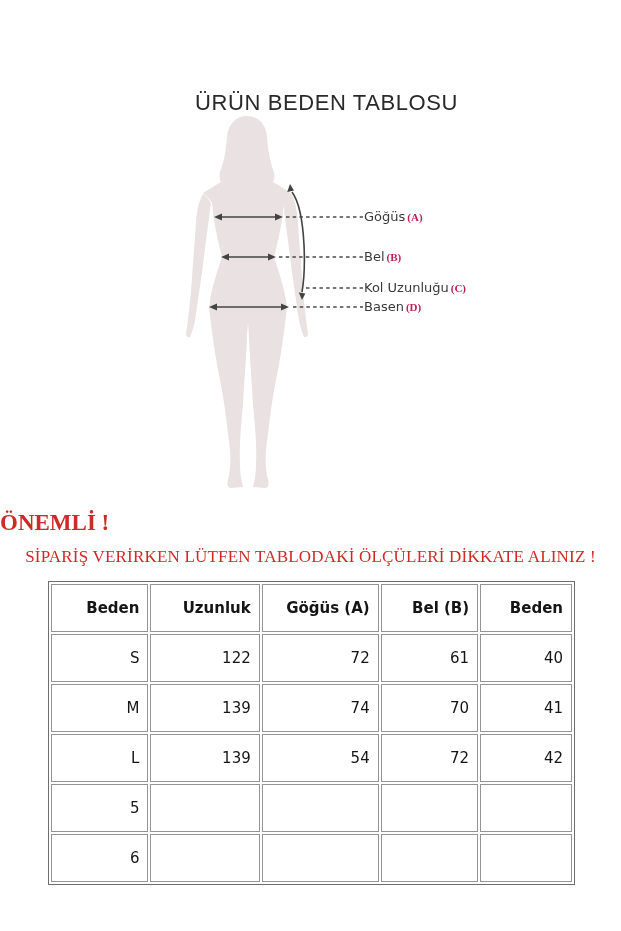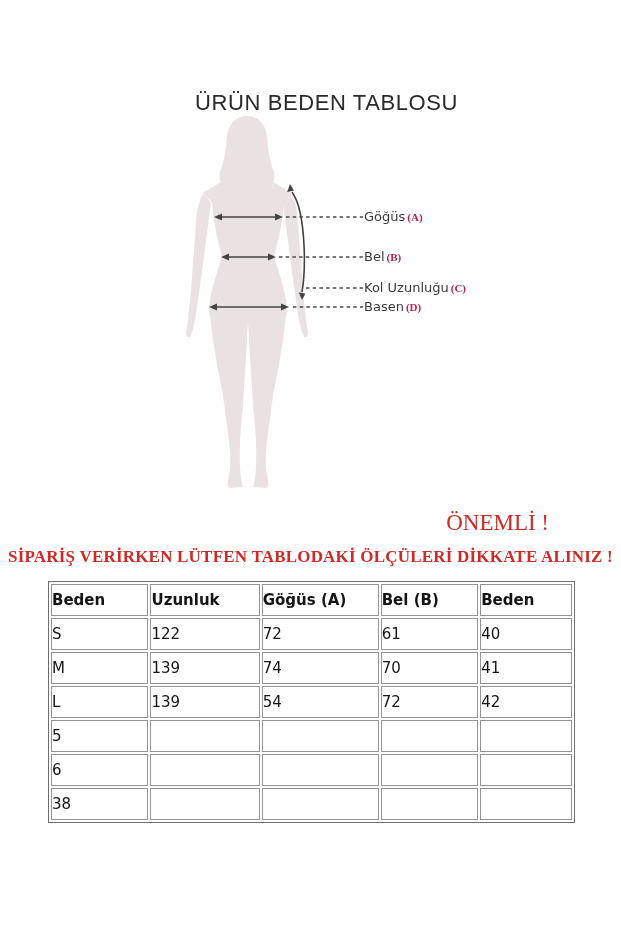--- a/index.html
+++ b/index.html
@@ -21,41 +21,41 @@
   .diagram svg{position:absolute;top:0;left:0;}
   .mlabel{
     position:absolute;left:364px;height:16px;line-height:16px;
     font-size:13px;color:#3a3a3a;white-space:nowrap;
   }
   .mlabel .marker{
     font-family:"Liberation Serif","DejaVu Serif",serif;
     font-weight:bold;font-size:11px;color:#BF1E53;margin-left:2px;
   }
   .notice-heading{
-    position:absolute;top:509px;left:0;width:549px;text-align:right;
+    position:absolute;top:509px;left:0;width:549px;text-align:left;
     font-family:"Liberation Serif","DejaVu Serif",serif;
-    font-weight:normal;font-size:23px;line-height:28px;color:#CE2A26;
+    font-weight:bold;font-size:23px;line-height:28px;color:#CE2A26;
   }
   .notice-sub{
     position:absolute;top:546px;left:0;width:621px;text-align:center;
     font-family:"Liberation Serif","DejaVu Serif",serif;
-    font-weight:bold;font-size:17px;line-height:22px;color:#CE2A26;
+    font-weight:normal;font-size:17px;line-height:22px;color:#CE2A26;
     letter-spacing:0.2px;white-space:nowrap;
   }
   table.size-table{
     position:absolute;top:581px;left:48px;width:527px;
     border-collapse:separate;border-spacing:2px;
     border:1px solid #6e6e6e;
     table-layout:fixed;
     background:#fff;
   }
   table.size-table th, table.size-table td{
     border:1px solid #949494;
-    height:30px;padding:0;
-    text-align:left;vertical-align:middle;
+    height:30px;padding:8px;
+    text-align:right;vertical-align:middle;
     font-size:15px;color:#151515;
     font-family:"DejaVu Sans","Liberation Sans",sans-serif;
     overflow:hidden;
   }
   table.size-table th{font-weight:bold;}
   table.size-table td{font-weight:400;}
 </style>
 </head>
 <body>
 
@@ -224,23 +224,16 @@
           <td></td>
           <td></td>
         </tr>
         <tr>
           <td>6</td>
           <td></td>
           <td></td>
           <td></td>
           <td></td>
         </tr>
-        <tr>
-          <td>38</td>
-          <td></td>
-          <td></td>
-          <td></td>
-          <td></td>
-        </tr>
       </tbody>
   </table>
 
 </div>
 
 </body></html>

